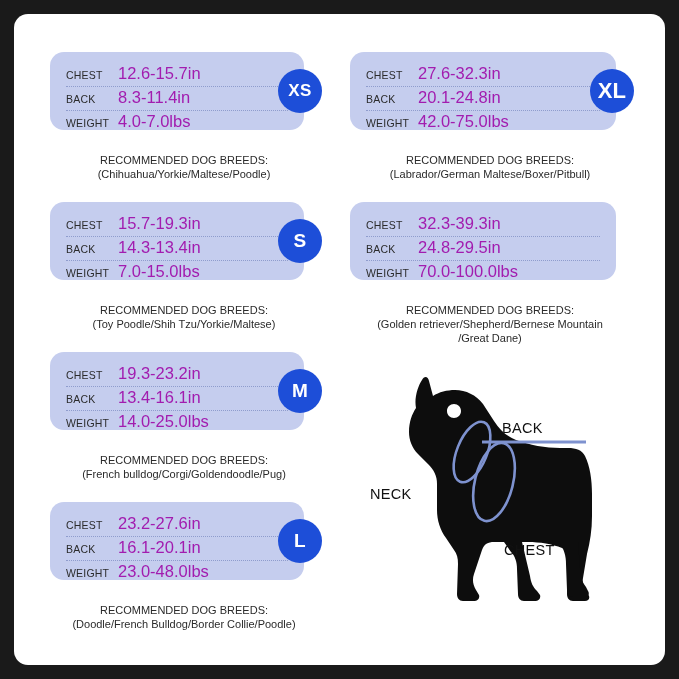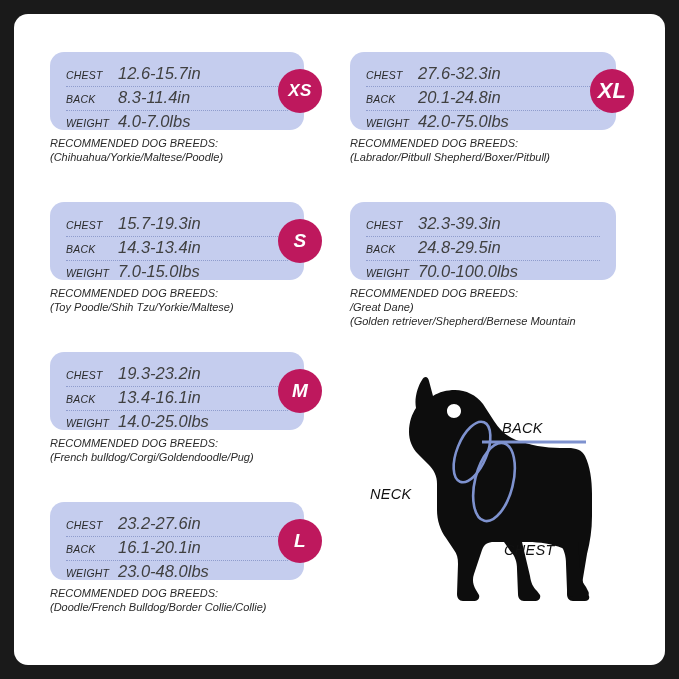--- a/index.html
+++ b/index.html
@@ -14,21 +14,20 @@
     overflow: hidden;
   }
   .frame {
     position: absolute;
     left: 14px;
     top: 14px;
     width: 651px;
     height: 651px;
     background: #ffffff;
     border-radius: 14px;
-    font-style: italic;
   }
   .size-block {
     position: absolute;
   }
   .card {
     position: relative;
     background: #c5cdee;
     border-radius: 14px;
     box-sizing: border-box;
     padding: 12px 14px 12px 16px;
@@ -41,42 +40,43 @@
   .row .lbl {
     font-size: 10.5px;
     color: #2b2b2b;
     letter-spacing: 0.2px;
     width: 52px;
     flex: 0 0 52px;
     padding-bottom: 2px;
   }
   .row .val {
     font-size: 16.5px;
-    color: #404040;
+    color: #a21caf;
     white-space: nowrap;
   }
   .dots {
     position: absolute;
     left: 16px;
     right: 16px;
     border-top: 1px dotted #8f9ccd;
   }
   .badge {
     position: absolute;
     border-radius: 50%;
-    background: #be185d;
+    background: #1d4ed8;
     color: #ffffff;
     display: flex;
     align-items: center;
     justify-content: center;
     font-weight: bold;
     letter-spacing: 0.3px;
   }
   .breeds {
-    margin-top: 6px;
+    margin-top: 23px;
+    text-align: center;
     font-size: 11px;
     color: #2a2a2a;
     line-height: 14px;
   }
   .breeds .t {
     display: block;
   }
   
   .dog-wrap {
     position: absolute;
@@ -182,21 +182,21 @@
       </div>
       <div class="dots" style="top:58px;"></div>
       <div class="row">
         <span class="lbl">WEIGHT</span>
         <span class="val">23.0-48.0lbs</span>
       </div>
       <div class="badge" style="right:-18px; top:17px; width:44px; height:44px; font-size:19px;">L</div>
     </div>
     <div class="breeds">
       <span class="t">RECOMMENDED DOG BREEDS:</span>
-      <span class="t">(Doodle/French Bulldog/Border Collie/Collie)</span>
+      <span class="t">(Doodle/French Bulldog/Border Collie/Poodle)</span>
     </div>
   </div>
 
   <div class="size-block" style="left:336px; top:38px; width:280px;">
     <div class="card" style="width:266px; height:78px;">
       <div class="row">
         <span class="lbl">CHEST</span>
         <span class="val">27.6-32.3in</span>
       </div>
       <div class="dots" style="top:34px;"></div>
@@ -206,21 +206,21 @@
       </div>
       <div class="dots" style="top:58px;"></div>
       <div class="row">
         <span class="lbl">WEIGHT</span>
         <span class="val">42.0-75.0lbs</span>
       </div>
       <div class="badge" style="right:-18px; top:17px; width:44px; height:44px; font-size:22px;">XL</div>
     </div>
     <div class="breeds">
       <span class="t">RECOMMENDED DOG BREEDS:</span>
-      <span class="t">(Labrador/Pitbull Shepherd/Boxer/Pitbull)</span>
+      <span class="t">(Labrador/German Maltese/Boxer/Pitbull)</span>
     </div>
   </div>
 
   <div class="size-block" style="left:336px; top:188px; width:280px;">
     <div class="card" style="width:266px; height:78px;">
       <div class="row">
         <span class="lbl">CHEST</span>
         <span class="val">32.3-39.3in</span>
       </div>
       <div class="dots" style="top:34px;"></div>
@@ -229,22 +229,22 @@
         <span class="val">24.8-29.5in</span>
       </div>
       <div class="dots" style="top:58px;"></div>
       <div class="row">
         <span class="lbl">WEIGHT</span>
         <span class="val">70.0-100.0lbs</span>
       </div>
     </div>
     <div class="breeds">
       <span class="t">RECOMMENDED DOG BREEDS:</span>
+      <span class="t">(Golden retriever/Shepherd/Bernese Mountain</span>
       <span class="t">/Great Dane)</span>
-      <span class="t">(Golden retriever/Shepherd/Bernese Mountain</span>
     </div>
   </div>
 
   <div class="dog-wrap">
     <svg width="300" height="260" viewBox="0 0 300 260">
       <path fill="#0d0d0d" d="
         M62,44
         C60,34 64,22 68,16
         C70,12 74,12 75,17
         L79,32

